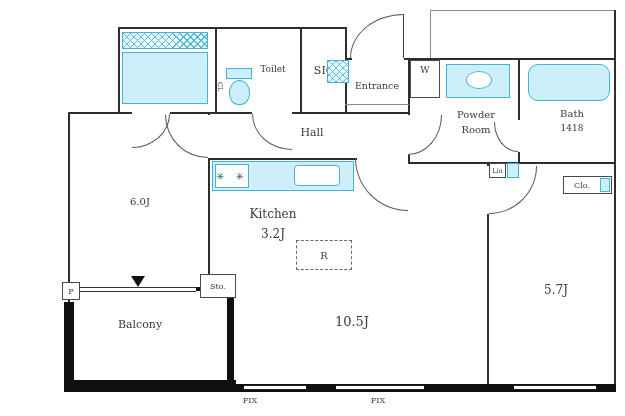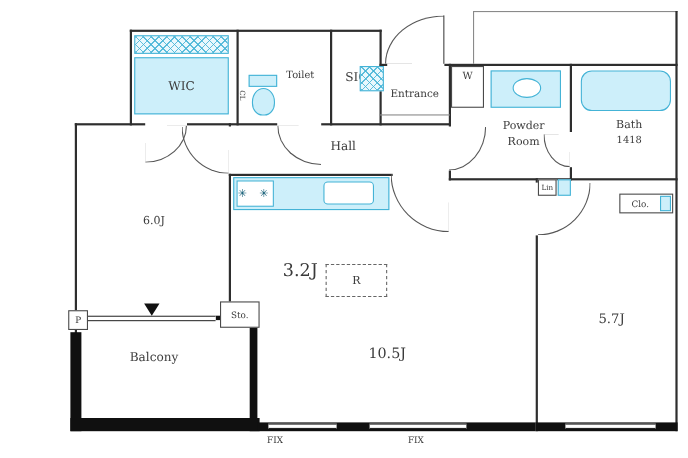--- a/index.html
+++ b/index.html
@@ -80,21 +80,20 @@
   <div class="arc bl" style="left:165px;top:115px;width:43px;height:43px"></div>
   <div class="arc bl" style="left:252px;top:114px;width:40px;height:36px"></div>
   <div class="arc br" style="left:408px;top:115px;width:34px;height:40px"></div>
   <div class="arc bl" style="left:494px;top:122px;width:24px;height:30px"></div>
   <div class="arc bl" style="left:355px;top:158px;width:53px;height:53px"></div>
   <div class="arc br" style="left:489px;top:166px;width:48px;height:48px"></div>
   <div class="thin" style="left:345px;top:104px;width:64px;height:1px"></div>
 
   <div class="hatch" style="left:122px;top:32px;width:86px;height:17px"></div>
   <div class="cyan" style="left:122px;top:52px;width:86px;height:52px"></div>
-  <div class="lbl" style="left:122px;top:52px;width:86px;height:52px;font-size:11px">WIC</div>
 
   <div class="cyan" style="left:226px;top:68px;width:26px;height:11px"></div>
   <div class="cyan" style="left:229px;top:80px;width:21px;height:25px;border-radius:50% 50% 45% 45%"></div>
   <div class="lbl" style="left:248px;top:62px;width:50px;height:13px;font-size:9px">Toilet</div>
   <div class="lbl" style="left:214px;top:76px;width:12px;height:22px;font-size:6.5px;writing-mode:vertical-rl">CL</div>
 
   <div class="lbl" style="left:302px;top:64px;width:44px;height:12px;font-size:11px">SIC</div>
   <div class="hatch" style="left:327px;top:60px;width:22px;height:23px"></div>
 
   <div class="lbl" style="left:348px;top:78px;width:58px;height:14px;font-size:9.5px">Entrance</div>
@@ -132,21 +131,22 @@
   <div class="box" style="left:563px;top:176px;width:49px;height:18px"></div>
   <div class="lbl" style="left:563px;top:176px;width:38px;height:18px;font-size:8px">Clo.</div>
   <div class="cyan" style="left:600px;top:178px;width:10px;height:14px"></div>
 
   <div class="tri" style="left:131px;top:276px"></div>
 
   <div class="lbl" style="left:290px;top:124px;width:44px;height:16px;font-size:11px">Hall</div>
 
   <div class="lbl" style="left:110px;top:192px;width:60px;height:18px;font-size:10px">6.0J</div>
 
-  <div class="lbl" style="left:246px;top:237px;width:54px;height:16px;font-size:16px">3.2J</div>
+  <div class="lbl" style="left:240px;top:206px;width:66px;height:16px;font-size:12px">Kitchen</div>
+  <div class="lbl" style="left:246px;top:226px;width:54px;height:16px;font-size:12px">3.2J</div>
 
   <div class="lbl" style="left:326px;top:312px;width:52px;height:18px;font-size:13px">10.5J</div>
 
   <div class="lbl" style="left:530px;top:282px;width:52px;height:16px;font-size:12px">5.7J</div>
 
   <div class="lbl" style="left:106px;top:316px;width:68px;height:16px;font-size:11px">Balcony</div>
 
   <div class="lbl" style="left:230px;top:394px;width:40px;height:12px;font-size:8px">FIX</div>
   <div class="lbl" style="left:358px;top:394px;width:40px;height:12px;font-size:8px">FIX</div>
 

